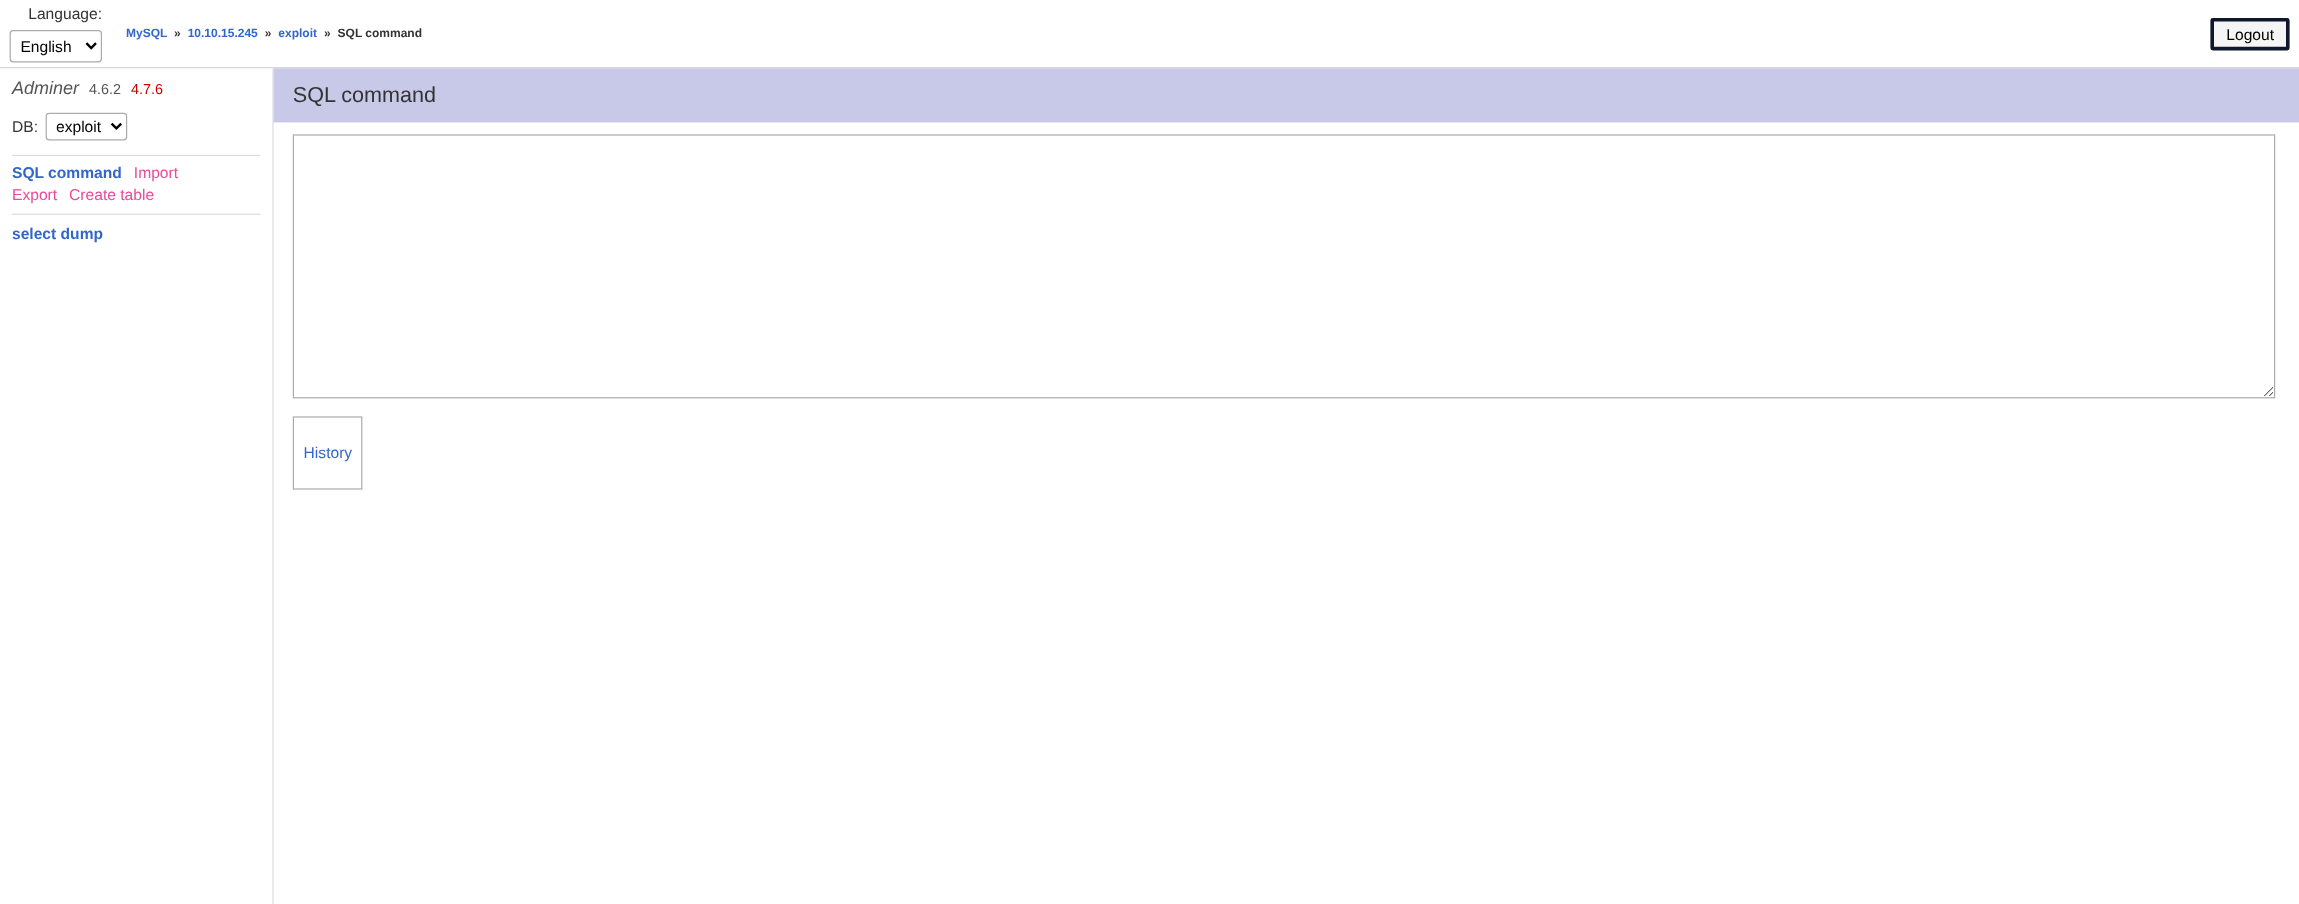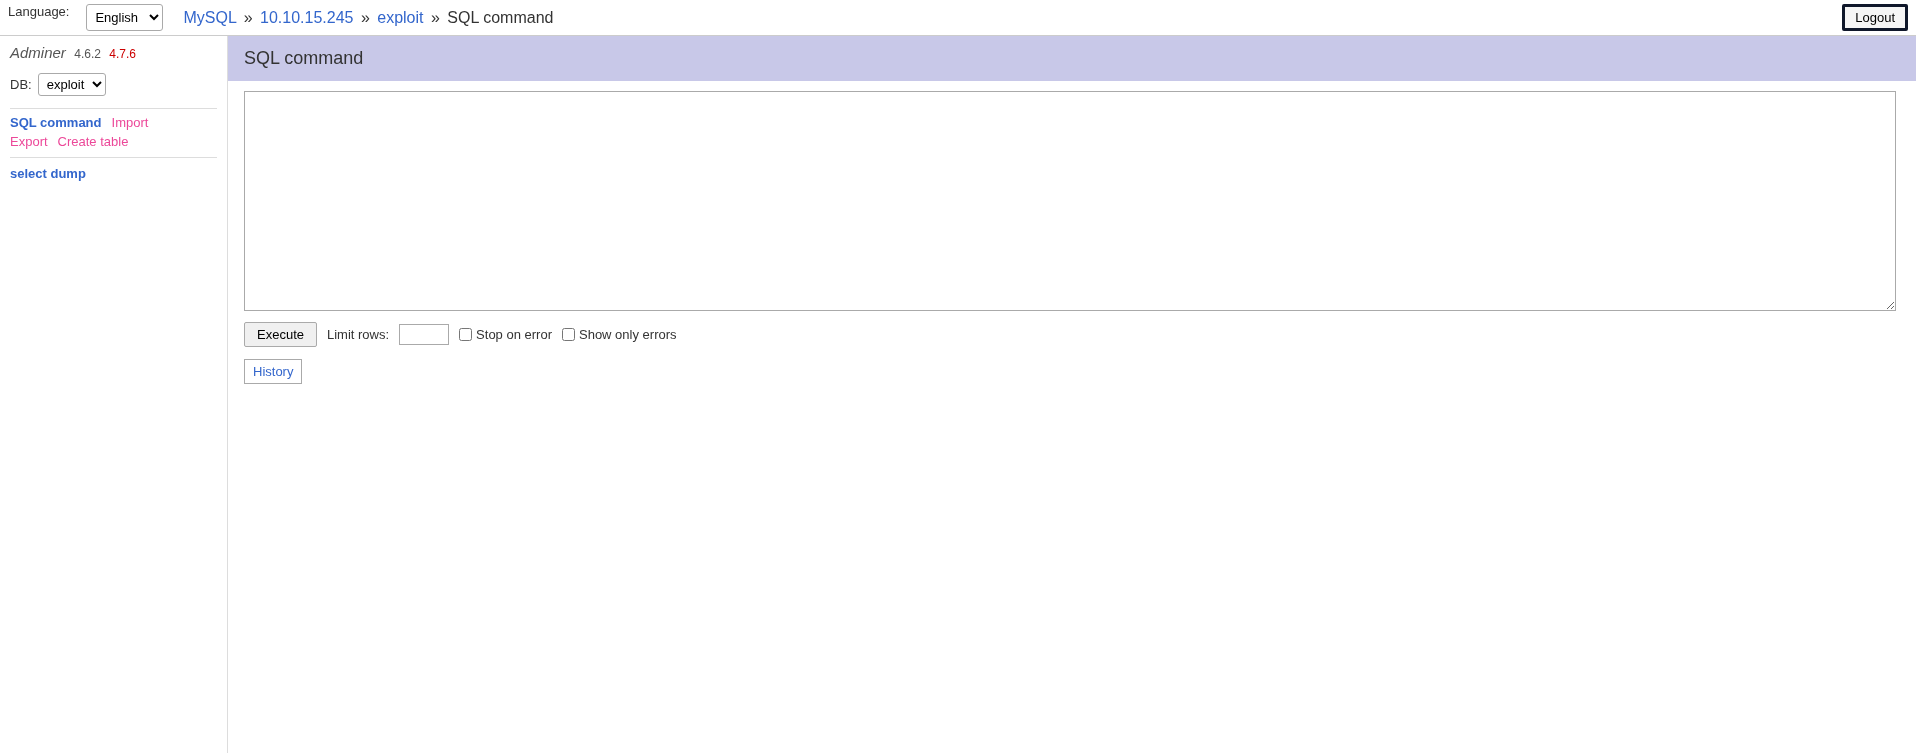--- a/index.html
+++ b/index.html
@@ -17,38 +17,40 @@
     #top-bar {
       display: flex;
       align-items: center;
       justify-content: space-between;
       padding: 4px 8px;
       border-bottom: 1px solid #ccc;
       background: #fff;
     }
     #top-bar-left {
       display: flex;
-      align-items: flex-start;
-      gap: 17px;
+      align-items: flex-end;
+      gap: 6px;
+      flex-direction: column;
     }
     #top-bar-left label {
       font-size: 13px;
       color: #333;
     }
     #language-select {
       border: 1px solid #aaa;
       border-radius: 3px;
       padding: 4px 4px;
       font-size: 13px;
       background: #fff;
     }
     #breadcrumb {
-      font-size: 16px;
+      font-size: 10px;
       flex: 1;
       padding-left: 20px;
+      font-weight: bold;
     }
     #breadcrumb a {
       color: #36c;
       text-decoration: none;
     }
     #breadcrumb .separator {
       color: #333;
       margin: 0 3px;
     }
     #breadcrumb .current {
@@ -207,21 +209,21 @@
       display: flex;
       align-items: center;
       gap: 4px;
       font-size: 13px;
       color: #333;
     }
     #history-section {
       margin-top: 12px;
       border: 1px solid #aaa;
       display: inline-block;
-      padding: 4px 8px;
+      padding: 22px 8px;
     }
     #history-link {
       color: #36c;
       text-decoration: none;
       font-size: 13px;
     }
   </style>
 </head>
 <body>
 
@@ -276,31 +278,18 @@
     <hr id="sidebar-divider2">
     <a href="#" id="select-dump-link">select dump</a>
   </div>
 
   <div id="main">
     <div id="page-header">
       <span>SQL command</span>
     </div>
     <div id="content-area">
       <textarea id="sql-textarea" style=""></textarea>
-      <div id="controls-row">
-        <button id="execute-btn">Execute</button>
-        <span id="limit-rows-label">Limit rows:</span>
-        <input type="number" id="limit-rows-input" value="" style="">
-        <label class="checkbox-label">
-          <input type="checkbox" style="">
-          <span>Stop on error</span>
-        </label>
-        <label class="checkbox-label">
-          <input type="checkbox" style="">
-          <span>Show only errors</span>
-        </label>
-      </div>
       <div id="history-section">
         <a href="#" id="history-link">History</a>
       </div>
     </div>
   </div>
 </div>
 
 </body></html>

